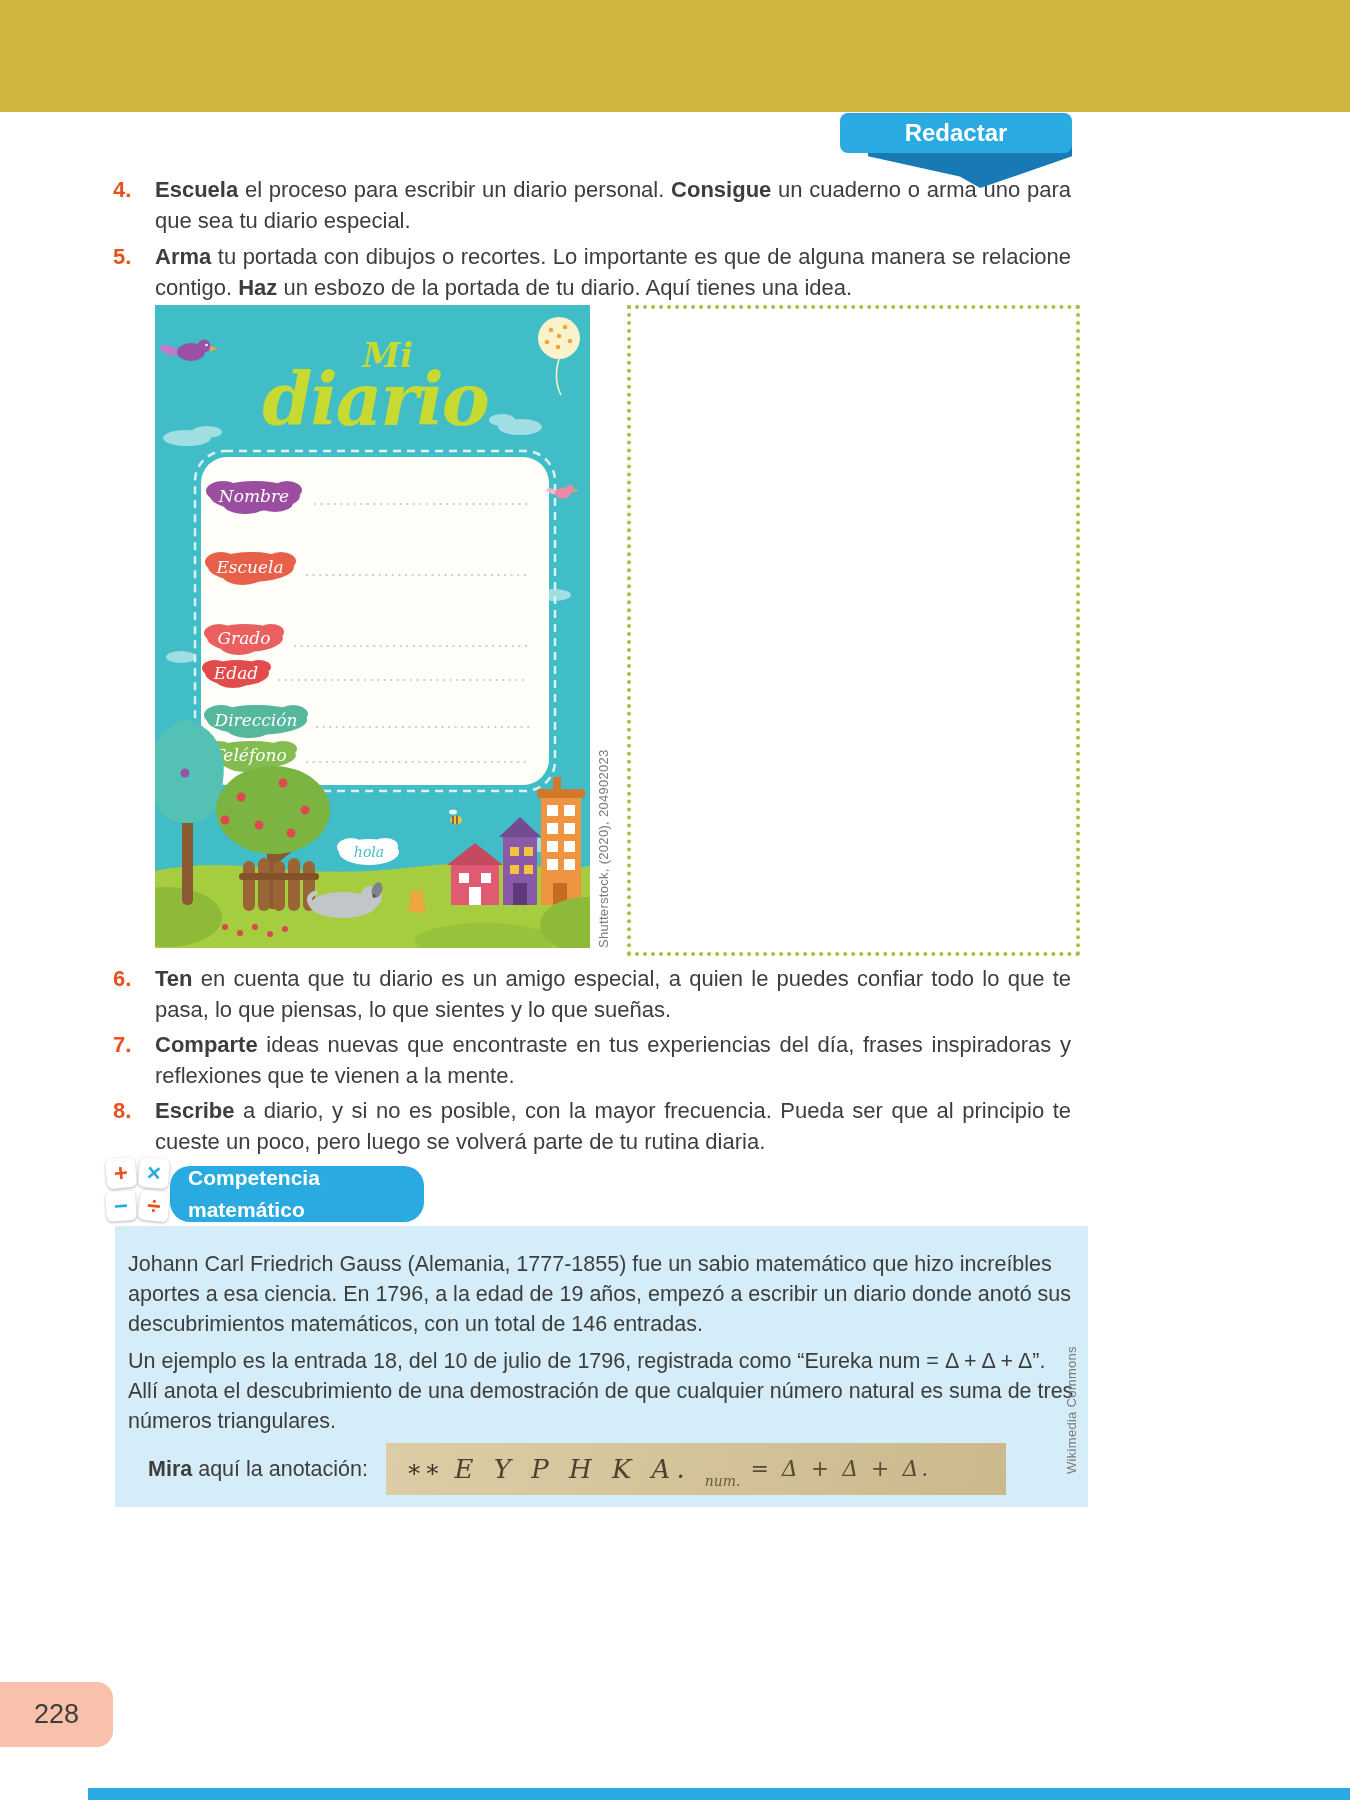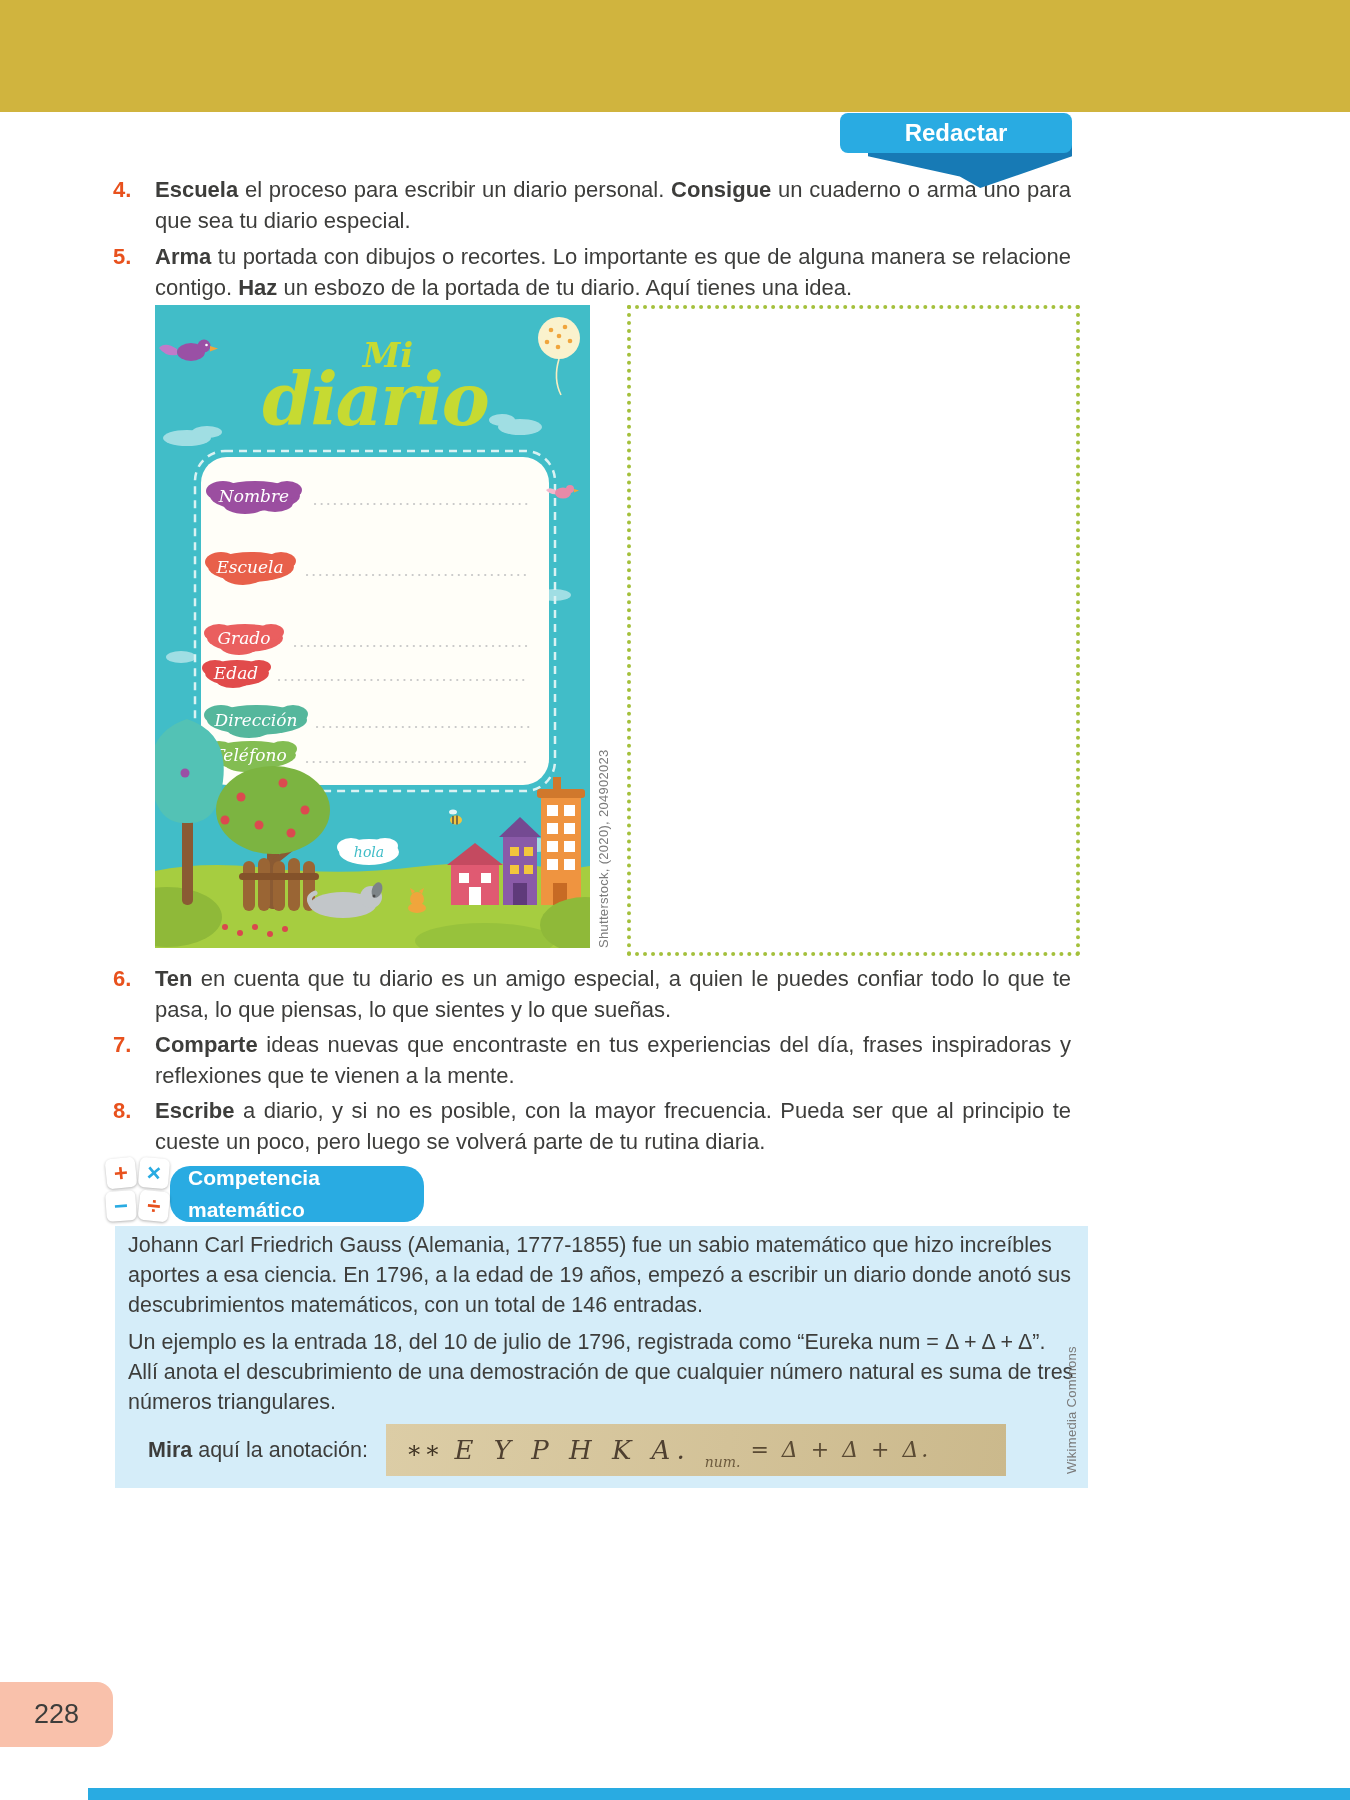--- a/index.html
+++ b/index.html
@@ -68,21 +68,21 @@
   .badge {
     position: absolute; left: 170px; top: 1166px; width: 236px; height: 56px;
     background: #29abe2; border-radius: 20px; color: #ffffff; font-weight: bold;
     font-size: 21px; line-height: 24px; display: flex; flex-direction: column;
     justify-content: space-between; padding-left: 18px; z-index: 2;
   }
 
   
   .math-box {
     position: absolute; left: 115px; top: 1226px; width: 946px;
-    background: #d5edf9; padding: 4px 14px 12px 13px;
+    background: #d5edf9; padding: 23px 14px 12px 13px;
     font-size: 21.5px; line-height: 30px;
   }
   .math-box p { margin: 0 0 7px 0; }
   .math-box b { font-weight: bold; margin-left: 20px; }
   .annotation-row { display: flex; align-items: center; }
   .annotation-row p { margin: 0; white-space: nowrap; }
   .handwriting {
     margin-left: 18px; width: 580px; height: 52px; flex: none;
     background: linear-gradient(100deg, #dccda6, #d3c298 55%, #cbb98c);
     display: flex; align-items: center; padding: 0 20px;

